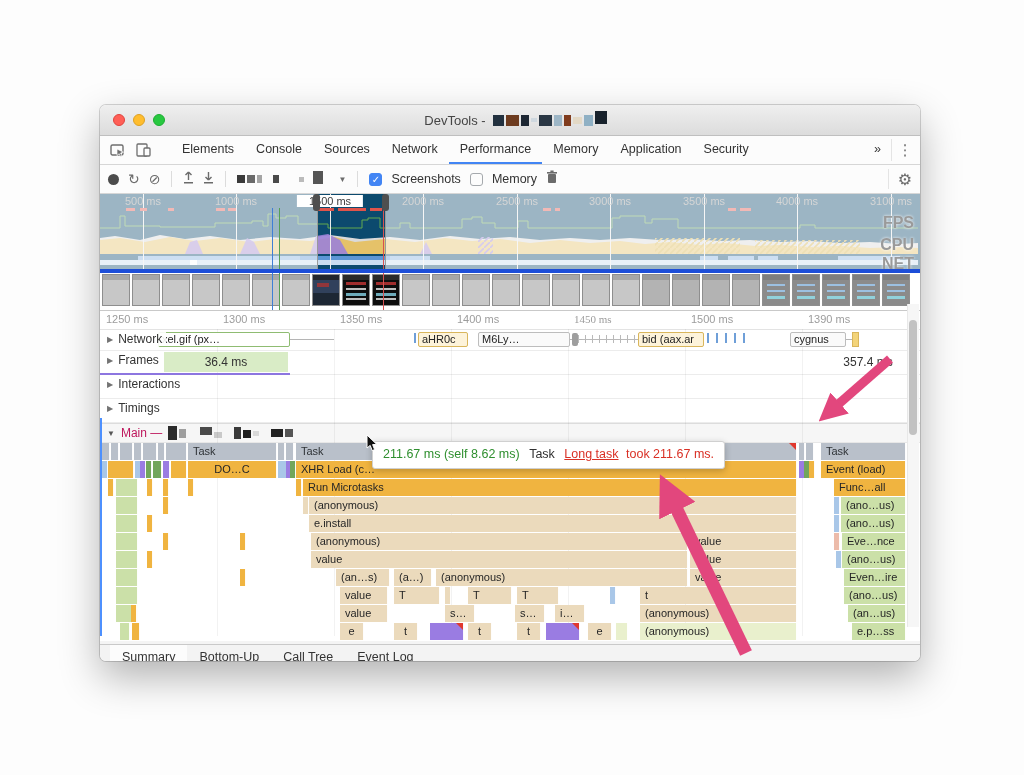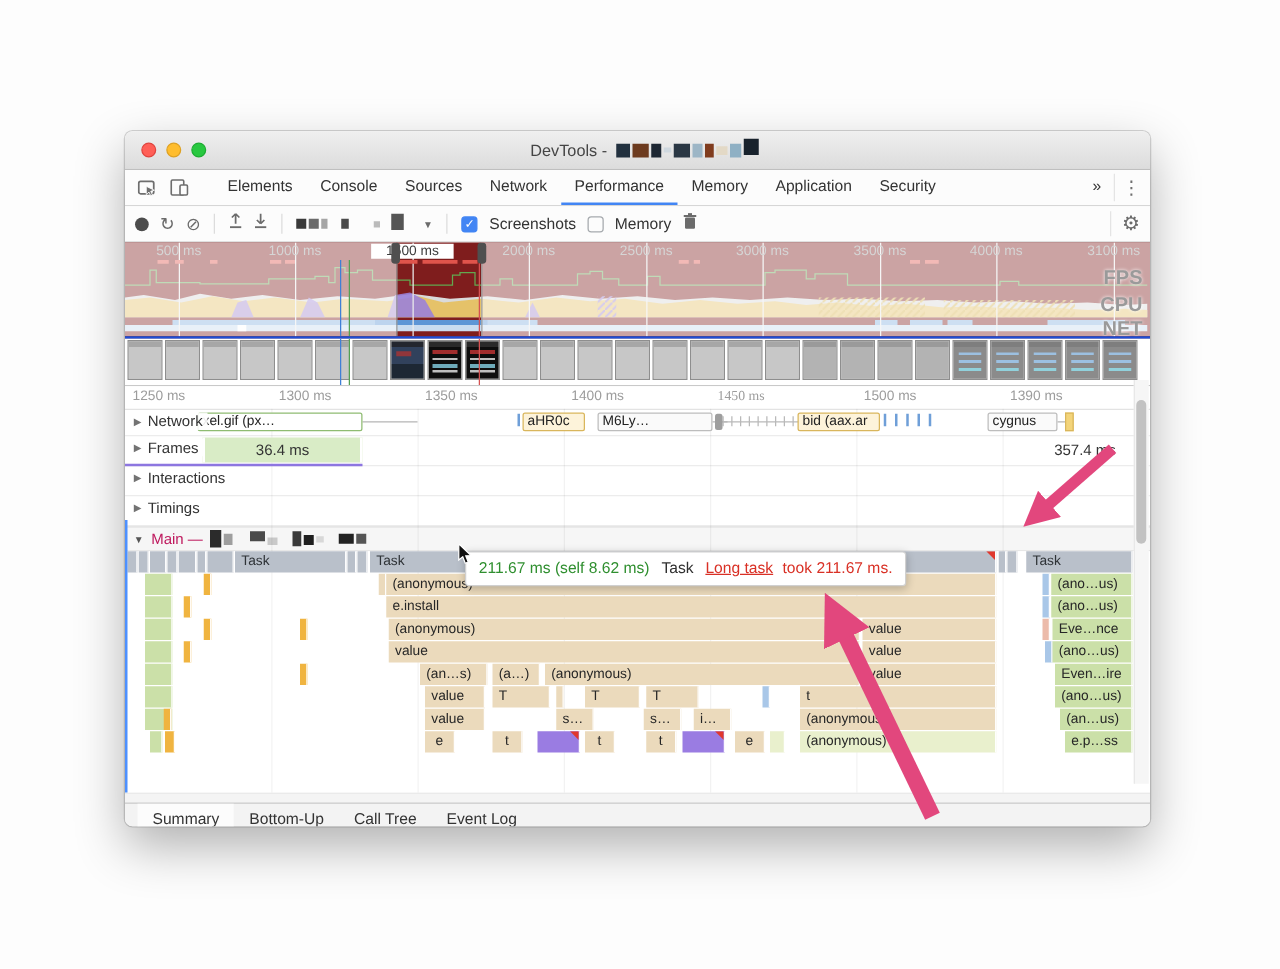--- a/index.html
+++ b/index.html
@@ -34,21 +34,21 @@
   .rec{width:11px;height:11px;border-radius:50%;background:#4c4c4c;}
   .tglyph{font-size:14px;color:#6b6b6b;line-height:1;}
   .caret{font-size:8px;color:#6b6b6b;margin-left:6px;}
   .cklabel{font-size:12.5px;color:#333;}
   .cb{width:13px;height:13px;border:1.5px solid #a5a9ad;border-radius:3px;box-sizing:border-box;}
   .cb.on{background:#4285f4;border-color:#4285f4;color:#fff;font-size:10px;line-height:11px;text-align:center;}
   .spacer{flex:1;}
   .gear{font-size:16px;color:#6b6b6b;border-left:1px solid #e4e4e4;padding-left:9px;height:20px;display:flex;align-items:center;}
 
   
-  .overview{position:relative;height:75px;background:#7f1d1d;border-bottom:2px solid #1d4ed8;overflow:hidden;}
+  .overview{position:relative;height:75px;background:#0c4a6e;border-bottom:4px solid #1d4ed8;overflow:hidden;}
   .ov-label{position:absolute;top:1px;transform:translateX(-50%);font-size:11px;color:#9b9b9b;white-space:nowrap;z-index:4;}
   .ov-label.sel{background:#fff;color:#3c3c3c;padding:0 12px;z-index:6;}
   .ov-grid{position:absolute;top:0;bottom:0;width:1px;background:#ececec;}
   .ov-dash{position:absolute;top:14px;height:3px;background:#e0544b;z-index:5;}
   .ov-track-label{position:absolute;right:6px;font-size:16px;font-weight:bold;color:#9a9a9a;text-shadow:0 0 3px #fff;z-index:7;}
   .ov-dim{position:absolute;top:0;bottom:0;background:rgba(253,253,253,.6);z-index:5;}
   .ov-handle{position:absolute;top:0;width:7px;height:17px;background:#4f4f4f;border-radius:3px;z-index:7;}
   .ov-handle-line{position:absolute;top:16px;bottom:0;width:1px;background:#9a9a9a;z-index:6;}
   .marker{position:absolute;width:1px;z-index:6;}
 
@@ -426,20 +426,50 @@
             <div class="seg c-gy" style="left: 66px; width: 21px;"></div>
             <div class="seg c-gy" style="left: 88px; width: 89px;">Task</div>
             <div class="seg c-gy" style="left: 178px; width: 7px;"></div>
             <div class="seg c-gy" style="left: 186px; width: 8px;"></div>
             <div class="seg c-gy redc" style="left: 196px; width: 501px;">Task</div>
             <div class="seg c-gy" style="left: 699px; width: 6px;"></div>
             <div class="seg c-gy" style="left: 706px; width: 8px;"></div>
             <div class="seg c-gy" style="left: 721px; width: 85px;">Task</div>
           </div>
           <div class="frow">
+            <div class="seg c-lb" style="left: 2px; width: 5px;"></div>
+            <div class="seg c-or" style="left: 8px; width: 26px;"></div>
+            <div class="seg c-lb" style="left: 35px; width: 4px;"></div>
+            <div class="seg c-pu" style="left: 40px; width: 5px;"></div>
+            <div class="seg c-gn" style="left: 46px; width: 6px;"></div>
+            <div class="seg c-gn" style="left: 53px; width: 9px;"></div>
+            <div class="seg c-pu" style="left: 63px; width: 7px;"></div>
+            <div class="seg c-or" style="left: 71px; width: 16px;"></div>
+            <div class="seg c-or ctr" style="left: 88px; width: 89px;">DO…C</div>
+            <div class="seg c-lb" style="left: 178px; width: 3px;"></div>
+            <div class="seg c-lb" style="left: 182px; width: 3px;"></div>
+            <div class="seg c-pu" style="left: 186px; width: 3px;"></div>
+            <div class="seg c-gn" style="left: 190px; width: 4px;"></div>
+            <div class="seg c-or" style="left: 196px; width: 501px;">XHR Load (c…</div>
+            <div class="seg c-pu" style="left: 699px; width: 4px;"></div>
+            <div class="seg c-gn" style="left: 704px; width: 4px;"></div>
+            <div class="seg c-or" style="left: 709px; width: 5px;"></div>
+            <div class="seg c-or" style="left: 721px; width: 85px;">Event (load)</div>
+          </div>
+          <div class="frow">
+            <div class="seg c-or" style="left: 8px; width: 4px;"></div>
+            <div class="seg c-lg" style="left: 16px; width: 22px;"></div>
+            <div class="seg c-or" style="left: 47px; width: 3px;"></div>
+            <div class="seg c-or" style="left: 63px; width: 3px;"></div>
+            <div class="seg c-or" style="left: 88px; width: 4px;"></div>
+            <div class="seg c-or" style="left: 196px; width: 5px;"></div>
+            <div class="seg c-or" style="left: 203px; width: 494px;">Run Microtasks</div>
+            <div class="seg c-or" style="left: 734px; width: 72px;">Func…all</div>
+          </div>
+          <div class="frow">
             <div class="seg c-lg" style="left: 16px; width: 22px;"></div>
             <div class="seg c-or" style="left: 63px; width: 3px;"></div>
             <div class="seg c-be" style="left: 203px; width: 4px;"></div>
             <div class="seg c-be" style="left: 209px; width: 488px;">(anonymous)</div>
             <div class="seg c-lb" style="left: 734px; width: 3px;"></div>
             <div class="seg c-lg" style="left: 741px; width: 65px;">(ano…us)</div>
           </div>
           <div class="frow">
             <div class="seg c-lg" style="left: 16px; width: 22px;"></div>
             <div class="seg c-or" style="left: 47px; width: 3px;"></div>

